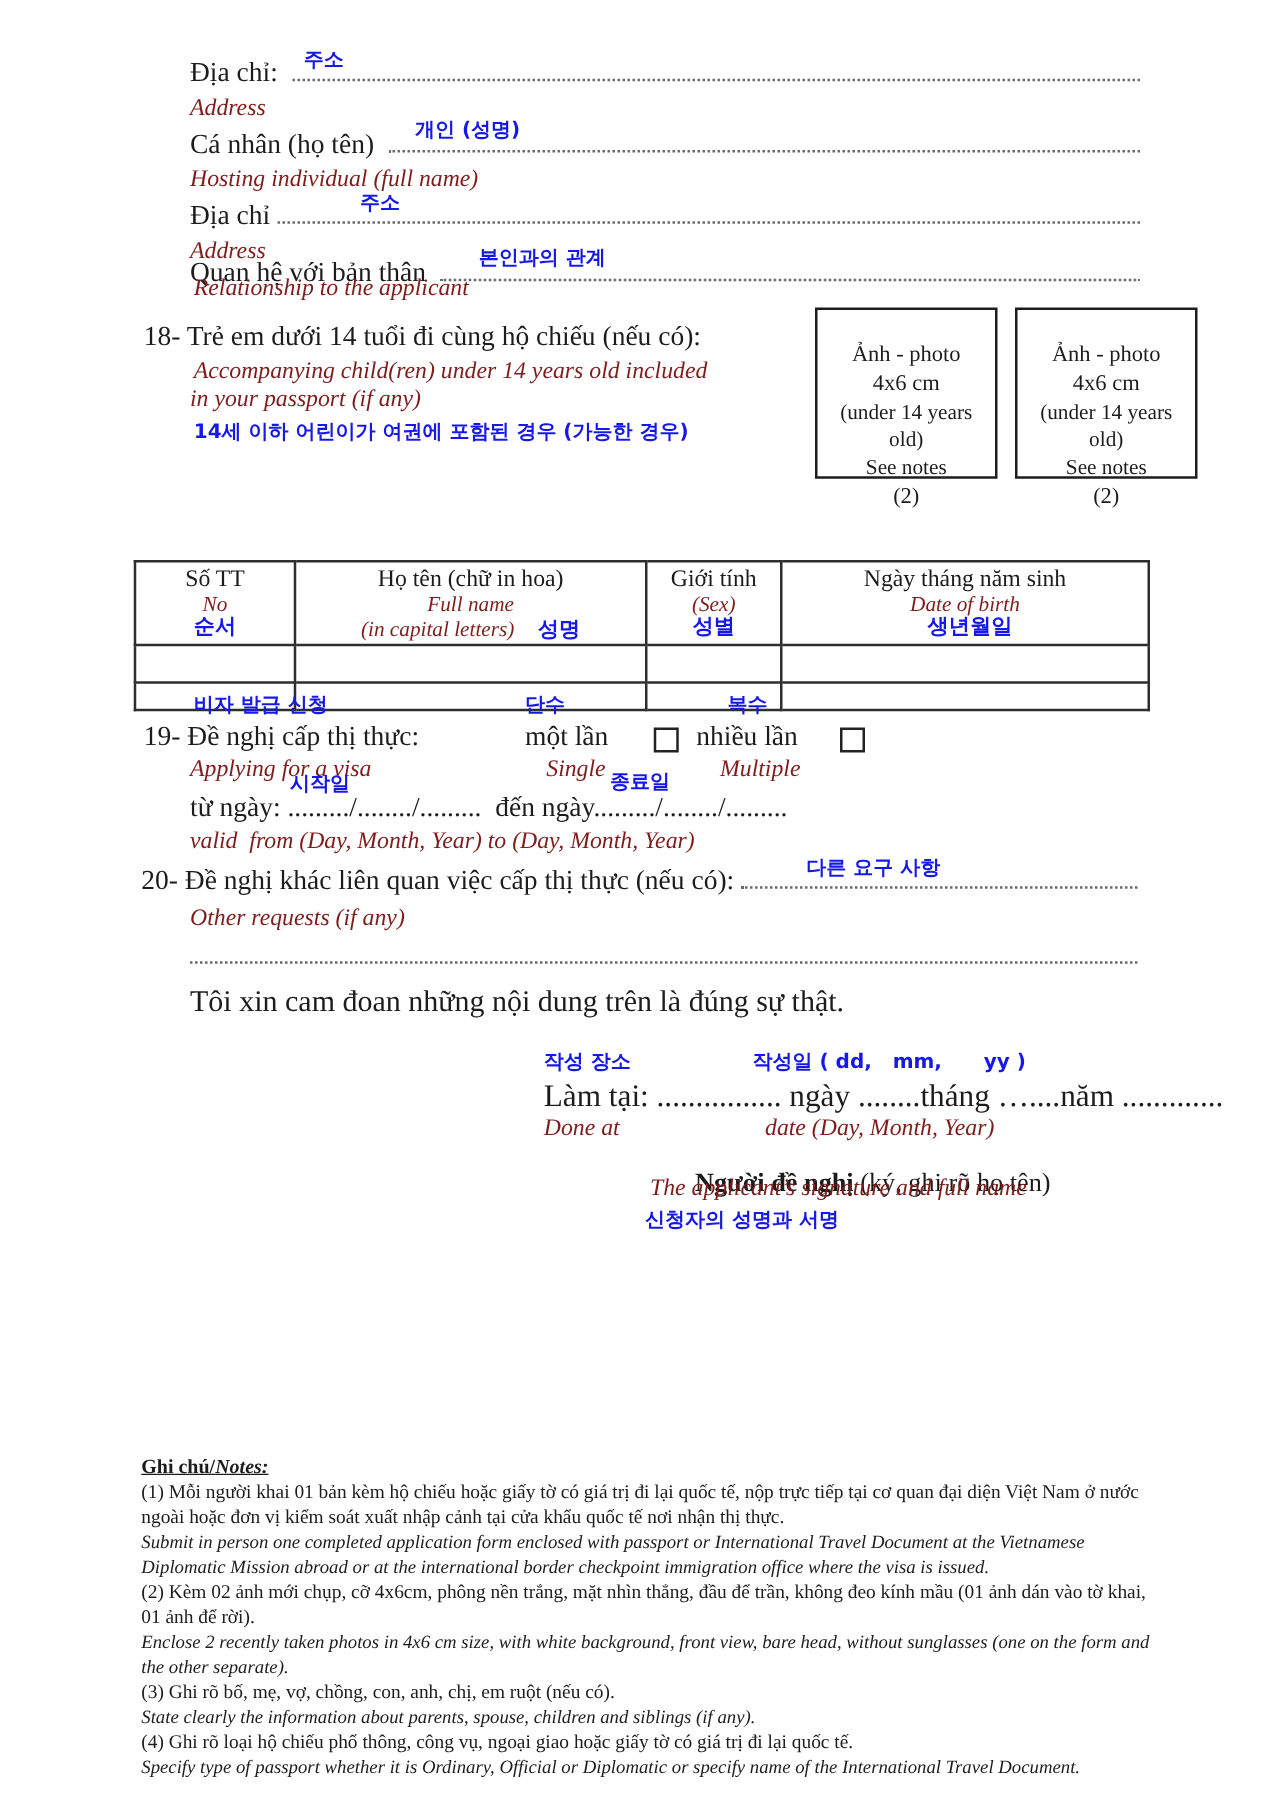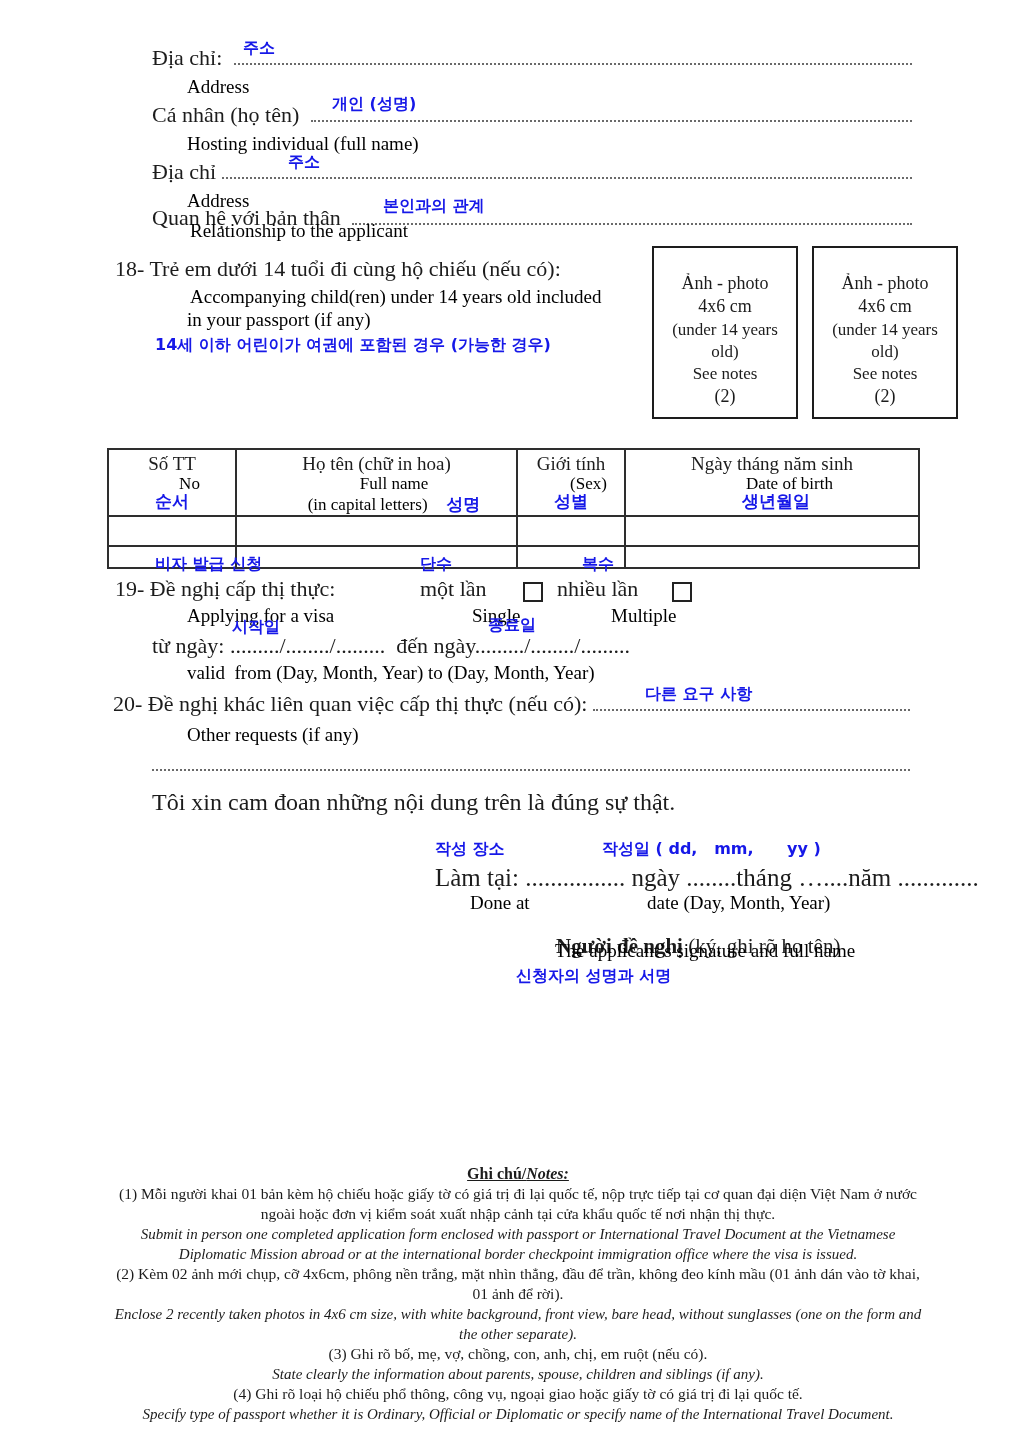--- a/index.html
+++ b/index.html
@@ -1,35 +1,35 @@
 <!DOCTYPE html>
 <html><head>
 <meta charset="utf-8">
 <style>
   html,body{margin:0;padding:0;background:#fff;}
   .page{position:relative;width:1024px;height:1447px;background:#ffffff;
         font-family:"Liberation Serif",serif;color:#1c1c1c;overflow:hidden;}
   .abs{position:absolute;}
   .vi{font-size:22px;line-height:1.1;white-space:pre;}
-  .en{font-size:19px;color:#000000;white-space:pre;margin-left:35px;}
+  .en{font-style:italic;font-size:19px;color:#7f1d1d;white-space:pre;}
   .ko{font-family:"DejaVu Sans",sans-serif;font-weight:bold;font-size:16px;
       color:#1618e8;white-space:pre;line-height:1;}
   .row{display:flex;align-items:flex-end;}
   .dotfill{flex:1;border-bottom:2px dotted #6a6a6a;margin:0 0 5px 6px;height:0;}
   .dotline{border-bottom:2px dotted #6a6a6a;}
   .checkbox{display:inline-block;width:16px;height:16px;border:2px solid #222;background:#fff;}
-  .photo-box{box-sizing:border-box;width:146px;height:173px;border:2px solid #1d1d1d;
+  .photo-box{box-sizing:border-box;width:146px;height:137px;border:2px solid #1d1d1d;
              text-align:center;padding-top:24px;font-size:17px;line-height:1.3;}
   .photo-box .big{font-size:18px;}
   table.kids{border-collapse:collapse;table-layout:fixed;}
   table.kids td{border:2px solid #2e2e2e;padding:0;vertical-align:top;}
   table.kids .hdr{text-align:center;font-size:19px;line-height:1.12;padding-top:3px;}
   table.kids .hdr .en{font-size:17px;}
   table.kids .hdr .ko{font-size:17px;}
-  .notes{width:810px;font-size:15.5px;line-height:20px;text-align:center;}
+  .notes{width:810px;font-size:15.5px;line-height:20px;}
   .notes p{margin:0;}
   .notes .nvi{font-size:15.5px;}
   .notes .nen{font-style:italic;font-size:15px;}
   .notes .title{text-decoration:underline;font-weight:bold;font-size:16px;}
   .notes .title .it{font-style:italic;}
   .bold{font-weight:bold;}
 </style>
 </head>
 <body>
 

